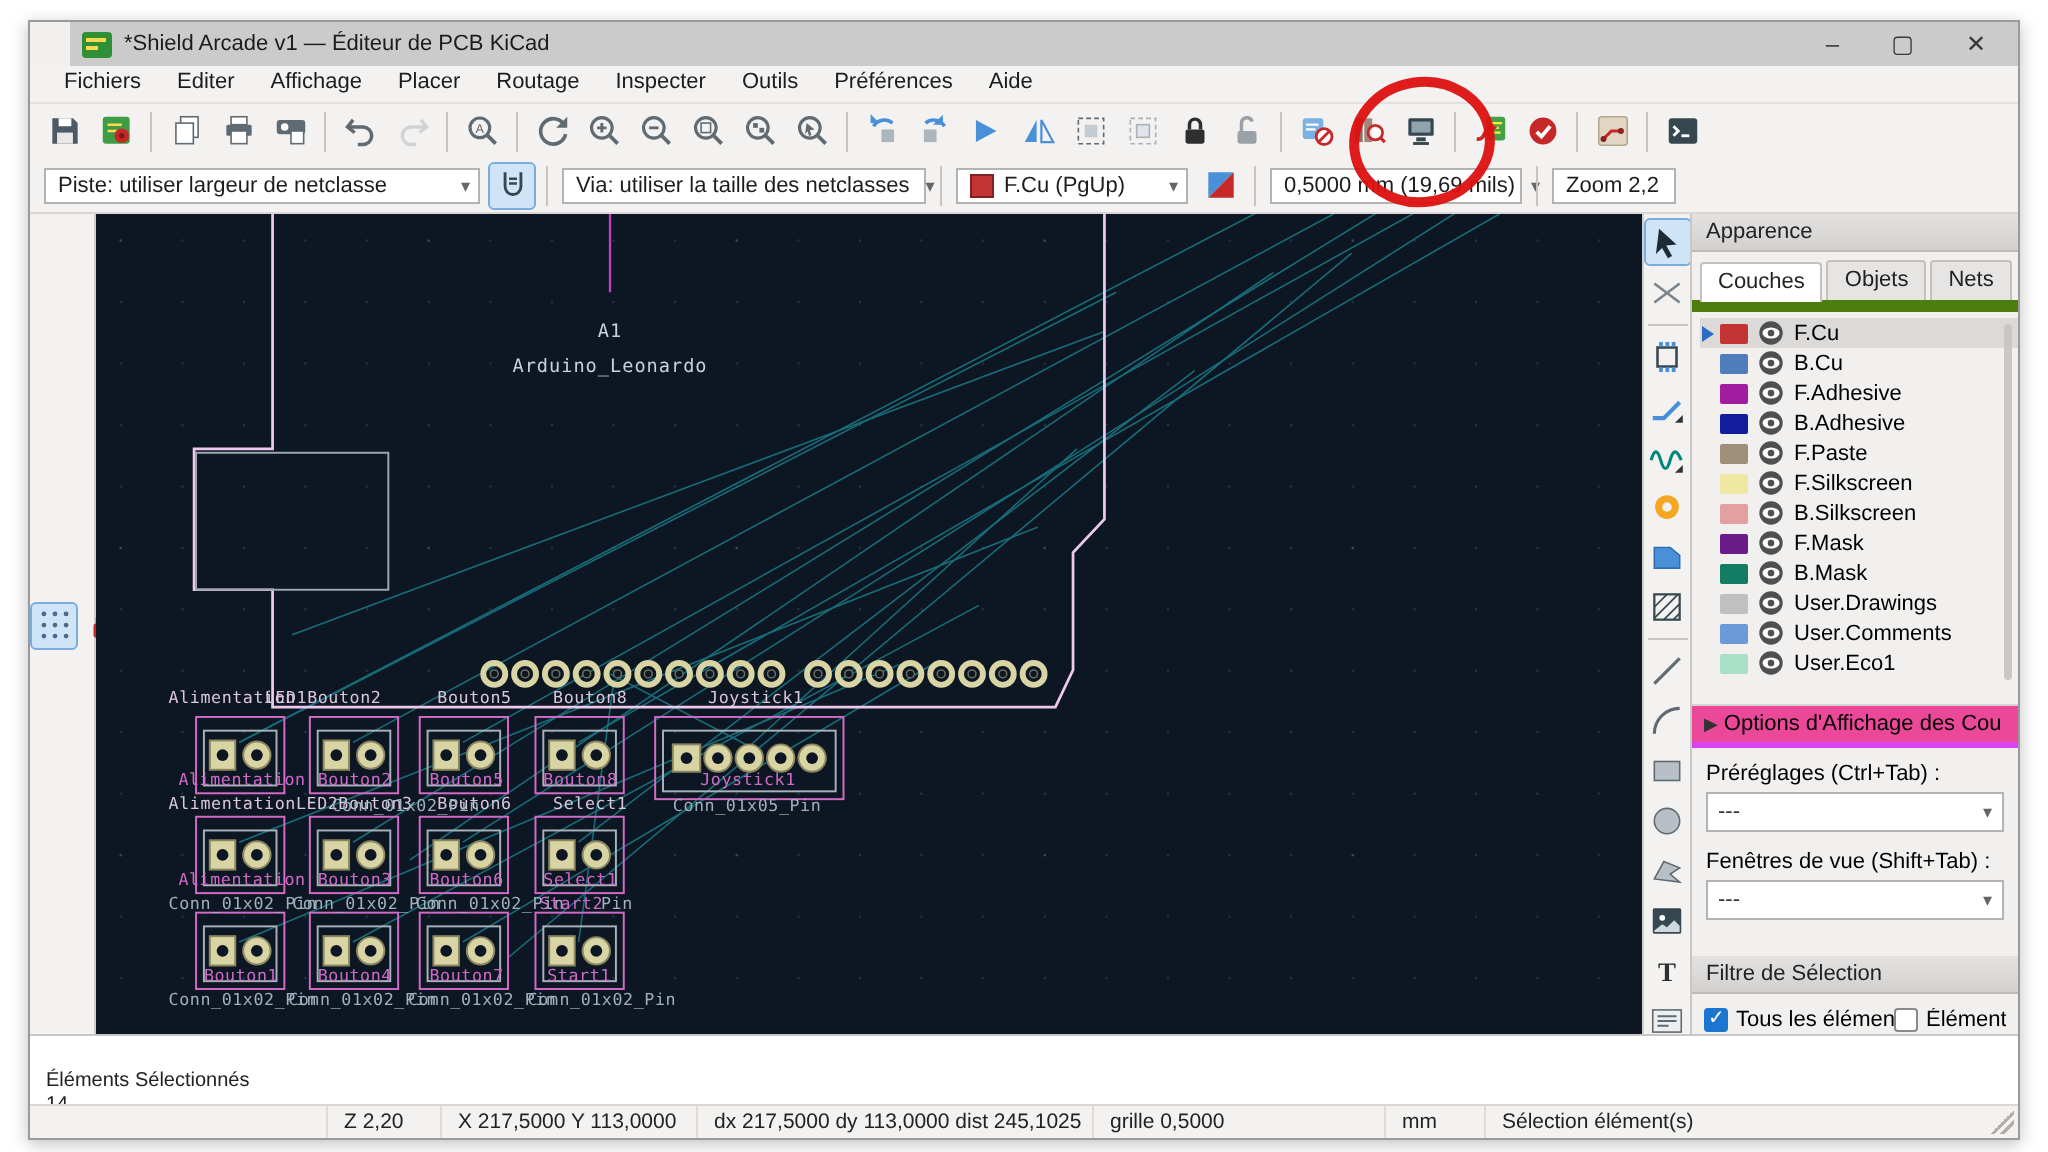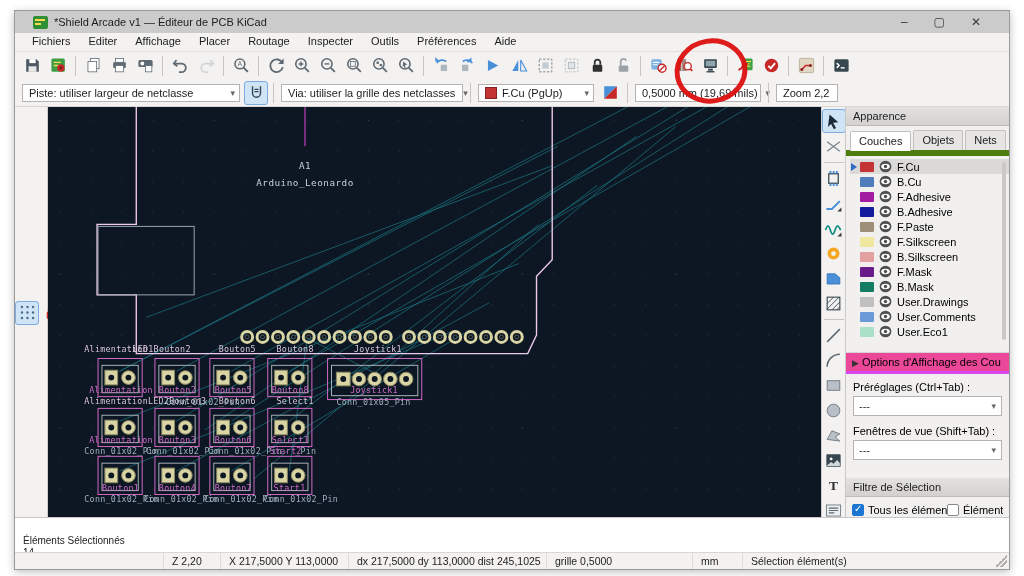--- a/index.html
+++ b/index.html
@@ -1,20 +1,20 @@
 <!DOCTYPE html>
 <html><head>
 <meta charset="utf-8">
 <style>
   html,body{margin:0;padding:0;background:#fff;font-family:"Liberation Sans",sans-serif;}
   *{box-sizing:border-box;}
   .page{position:relative;width:1024px;height:576px;background:#fff;overflow:hidden;}
   .window{position:absolute;left:14px;top:10px;width:996px;height:560px;background:#f1f0ef;border:1px solid #9a9a9a;box-shadow:0 2px 8px rgba(0,0,0,.25);display:flex;flex-direction:column;}
   
-  .titlebar{height:22px;background:#cbcbcb;display:flex;align-items:center;padding:0 18px;flex:none;}
+  .titlebar{height:22px;background:#cbcbcb;display:flex;align-items:center;padding:0 6px;flex:none;margin-left:20px;}
   .titleicon{width:15px;height:13px;border-radius:2px;background:#2f8f35;position:relative;margin-right:6px;flex:none;}
   .titleicon:before{content:"";position:absolute;left:2px;top:3px;width:10px;height:2px;background:#ffd84d;}
   .titleicon:after{content:"";position:absolute;left:2px;top:7px;width:6px;height:2px;background:#ffd84d;}
   .title-text{font-size:11px;color:#1c1c1c;white-space:nowrap;}
   .win-controls{margin-left:auto;display:flex;align-items:center;gap:26px;padding-right:10px;}
   .win-controls span{font-size:12px;color:#3a3a3a;line-height:1;cursor:default;}
   
   .menubar{height:19px;background:#f3f2f1;display:flex;align-items:flex-start;padding-left:8px;gap:0;border-bottom:1px solid #e2e1e0;flex:none;}
   .menu-item{font-size:11px;color:#1c1c1c;padding:2px 9px;white-space:nowrap;}
   
@@ -373,21 +373,21 @@
           <span class="chev">▾</span>
       </div>
       <div class="tbtn active">
           <svg viewBox="0 0 24 24">
             <path d="M7 4v9a5 5 0 0 0 10 0V4" fill="none" stroke="#37474f" stroke-width="1.8"></path>
             <path d="M9.5 8h5M9.5 11h5" stroke="#37474f" stroke-width="1.6"></path>
           </svg>
         </div>
       <div class="sep"></div>
       <div class="combo" style="width:182px">
-        <span>Via: utiliser la grille des netclasses</span>
+        <span>Via: utiliser la taille des netclasses</span>
           <span class="chev">▾</span>
       </div>
       <div class="sep"></div>
       <div class="combo" style="width:116px">
         <span class="swatch"></span>
         <span>F.Cu (PgUp)</span>
           <span class="chev">▾</span>
       </div>
       <div class="tbtn">
           <svg viewBox="0 0 24 24">

